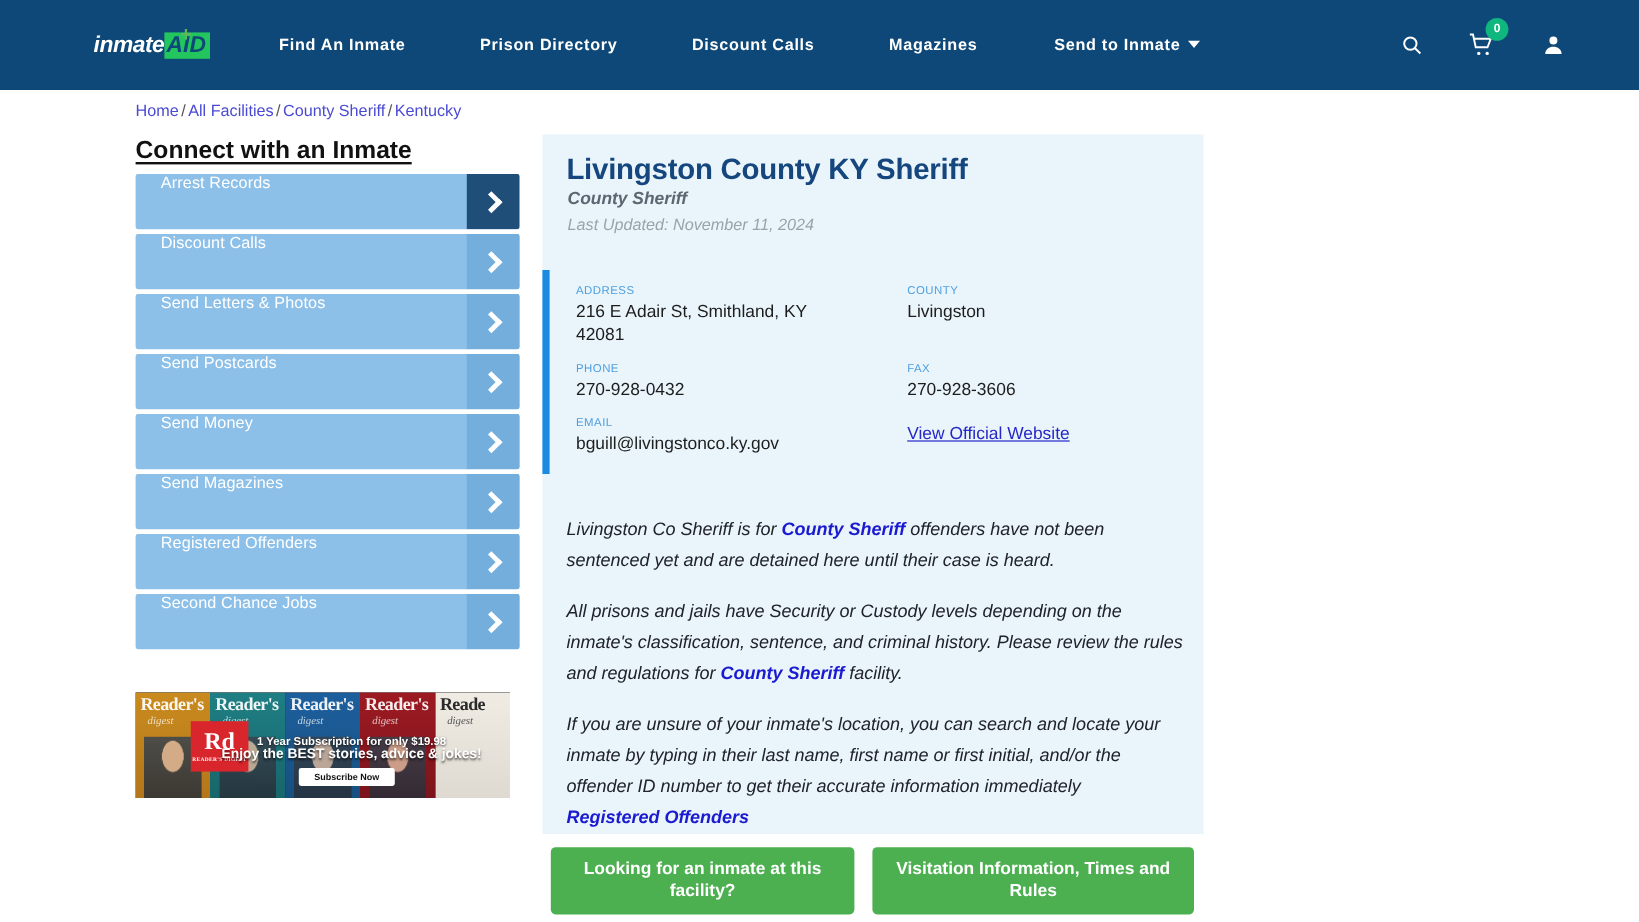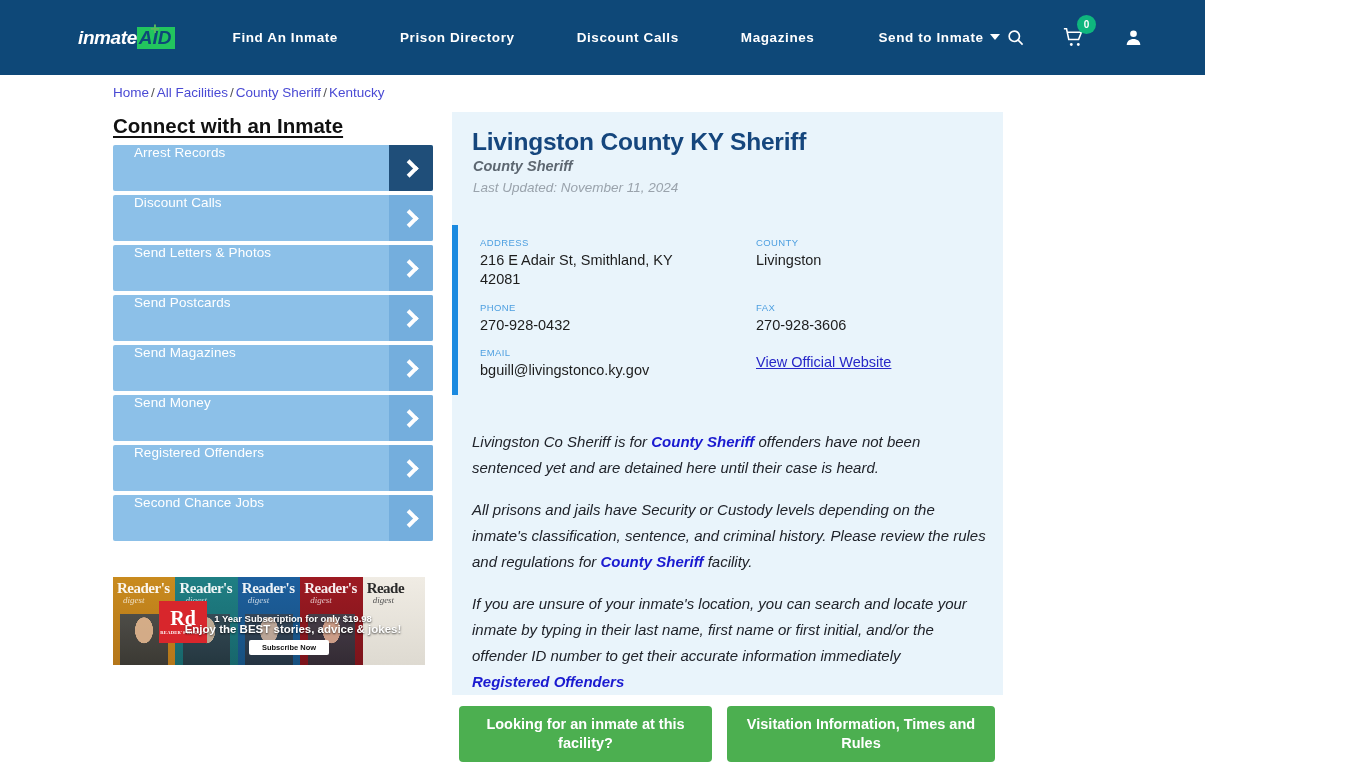--- a/index.html
+++ b/index.html
@@ -9,21 +9,21 @@
     width: 1366px; height: 768px;
     overflow: hidden;
     background: #ffffff;
     font-family: "Liberation Sans", sans-serif;
     -webkit-font-smoothing: antialiased;
   }
 
   
   .topnav {
     position: absolute; top: 0; left: 0;
-    width: 1205px; height: 75px;
+    width: 1366px; height: 75px;
     background: #0e4878;
     display: flex; align-items: center;
   }
   .logo {
     margin-left: 78px;
     display: flex; align-items: center;
     height: 26px;
     position: relative;
   }
   .logo-word {
@@ -411,27 +411,27 @@
         <i class="chev"></i>
       </span>
   </div>
   <div class="side-btn">
     <span class="label">Send Postcards</span>
     <span class="arrow-box">
         <i class="chev"></i>
       </span>
   </div>
   <div class="side-btn">
+    <span class="label">Send Money</span>
+    <span class="arrow-box">
+        <i class="chev"></i>
+      </span>
+  </div>
+  <div class="side-btn">
     <span class="label">Send Magazines</span>
-    <span class="arrow-box">
-        <i class="chev"></i>
-      </span>
-  </div>
-  <div class="side-btn">
-    <span class="label">Send Money</span>
     <span class="arrow-box">
         <i class="chev"></i>
       </span>
   </div>
   <div class="side-btn">
     <span class="label">Registered Offenders</span>
     <span class="arrow-box">
         <i class="chev"></i>
       </span>
   </div>

